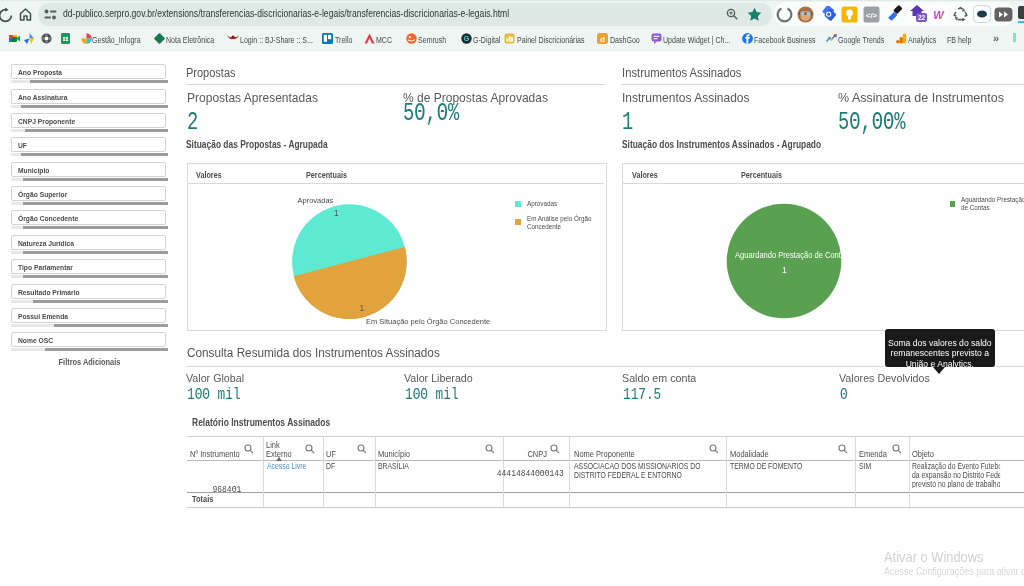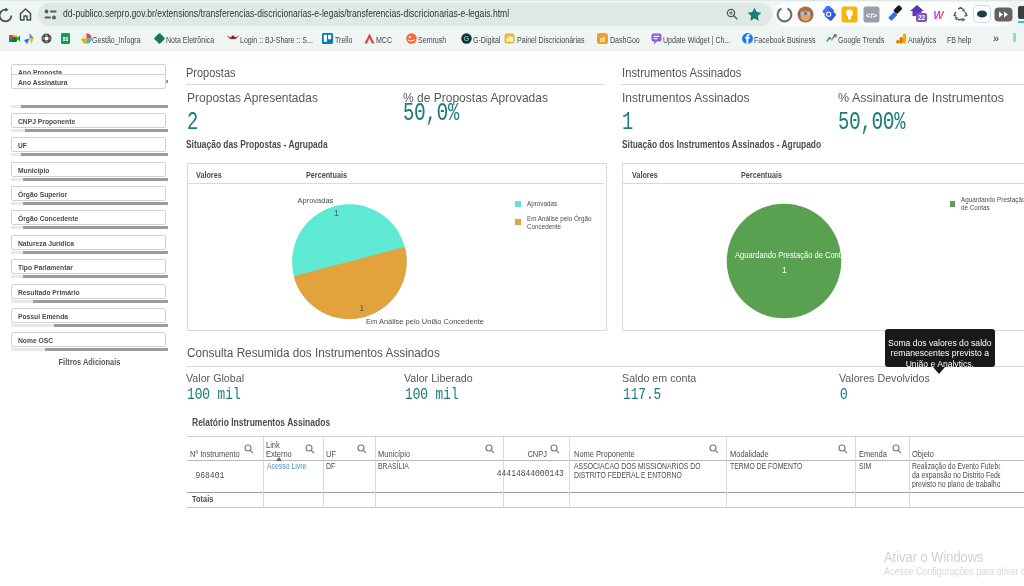--- a/index.html
+++ b/index.html
@@ -242,21 +242,21 @@
 </svg>
 <div class="abs bklbl" style="left:908px;">Analytics</div>
 <div class="abs bklbl" style="left:947px;">FB  help</div>
 <div class="abs" style="left:993px;top:32px;font-size:11px;color:#5b6367;font-weight:bold;">»</div>
 <div class="abs" style="left:1013px;top:33px;width:2.5px;height:9px;background:#6fe8d8;"></div>
 
 <div class="abs fbox" style="top:64px"><span>Ano Proposta</span></div>
 <div class="abs fbar" style="top:80px">
     <span class="fbarlight" style="width:19px"></span>
   </div>
-<div class="abs fbox" style="top:74px"><span>Ano Assinatura</span></div>
+<div class="abs fbox" style="top:89px"><span>Ano Assinatura</span></div>
 <div class="abs fbar" style="top:105px">
     <span class="fbarlight" style="width:10px"></span>
   </div>
 <div class="abs fbox" style="top:113px"><span>CNPJ Proponente</span></div>
 <div class="abs fbar" style="top:129px">
     <span class="fbarlight" style="width:14px"></span>
   </div>
 <div class="abs fbox" style="top:137px"><span>UF</span></div>
 <div class="abs fbar" style="top:153px">
     <span class="fbarlight" style="width:10px"></span>
@@ -307,21 +307,21 @@
 <div class="abs ctab" style="left:306px;top:169.5px;">Percentuais</div>
 <div class="abs hline" style="left:187px;top:183px;width:417px;"></div>
 
 <svg class="abs" style="left:290px;top:202px;" width="120" height="120" viewBox="0 0 120 120">
   <circle cx="59.4" cy="59.6" r="57.3" fill="#5eead2"></circle>
   <path d="M 114.8,44.9 A 57.3,57.3 0 1 1 3.7,74.2 Z" fill="#e2a23c"></path>
 </svg>
 <div class="abs pielbl" style="left:297.5px;top:196px;">Aprovadas</div>
 <div class="abs" style="left:334px;top:208px;font-size:8.5px;color:#4f5b57;">1</div>
 <div class="abs" style="left:359.5px;top:302.5px;font-size:8.5px;color:#4f5b57;">1</div>
-<div class="abs pielbl" style="left:366px;top:317px;">Em Análise pelo União Concedente</div>
+<div class="abs pielbl" style="left:366px;top:317px;">Em Situação pelo Órgão Concedente</div>
 <div class="abs" style="left:515.2px;top:200.8px;width:6px;height:6px;background:#5eead2;"></div>
 <div class="abs lgtxt" style="left:526.6px;top:199.8px;">Aprovadas</div>
 <div class="abs" style="left:515.2px;top:219.4px;width:6px;height:6px;background:#e2a23c;"></div>
 <div class="abs lgtxt" style="left:526.6px;top:215px;">Em Análise pelo Órgão<br>Concedente</div>
 
 <div class="abs sect-title" style="left:622px;top:66px;transform:scaleX(0.9);">Instrumentos Assinados</div>
 <div class="abs hline" style="left:621px;top:84px;width:403px;"></div>
 <div class="abs kpilbl" style="left:622px;top:90px;">Instrumentos Assinados</div>
 <div class="abs" style="left:622px;top:108px;"><span class="num" style="font-size:25px;">1</span></div>
 <div class="abs kpilbl" style="left:838px;top:90px;transform:scaleX(0.925);">% Assinatura de Instrumentos</div>
@@ -402,21 +402,21 @@
   </svg>
 <svg class="abs" style="left:838px;top:444px" width="10" height="10">
     <circle cx="4" cy="4" r="3" fill="none" stroke="#777" stroke-width="1.1"></circle>
     <line x1="6.3" y1="6.3" x2="9" y2="9" stroke="#777" stroke-width="1.1"></line>
   </svg>
 <svg class="abs" style="left:892px;top:444px" width="10" height="10">
     <circle cx="4" cy="4" r="3" fill="none" stroke="#777" stroke-width="1.1"></circle>
     <line x1="6.3" y1="6.3" x2="9" y2="9" stroke="#777" stroke-width="1.1"></line>
   </svg>
 
-<div class="abs" style="left:190px;top:464px;width:68px;text-align:left;"><span class="tnum">9684Θ1</span></div>
+<div class="abs" style="left:190px;top:478px;width:68px;text-align:center;"><span class="tnum">9684Θ1</span></div>
 <div class="abs td" style="left:266.6px;top:462px;color:#4a8fc8;">Acesso Livre</div>
 <div class="abs td" style="left:325.8px;top:462px;">DF</div>
 <div class="abs td" style="left:378px;top:462px;">BRASÍLIA</div>
 <div class="abs" style="left:480px;top:462px;width:84px;text-align:right;"><span class="tnum">44414844ΘΘΘ143</span></div>
 <div class="abs td" style="left:573.8px;top:462px;">ASSOCIACAO DOS MISSIONARIOS DO<br>DISTRITO FEDERAL E ENTORNO</div>
 <div class="abs td" style="left:730px;top:462px;">TERMO DE FOMENTO</div>
 <div class="abs td" style="left:858.9px;top:462px;">SIM</div>
 <div class="abs td" style="left:911.5px;top:462px;width:113px;overflow:hidden;height:26px;">Realização do Evento Futebol 7 da 2ª<br>da expansão no Distrito Federal, com<br>previsto no plano de trabalho.</div>
 <div class="abs th" style="left:192.3px;top:495px;font-weight:bold;">Totais</div>
 

